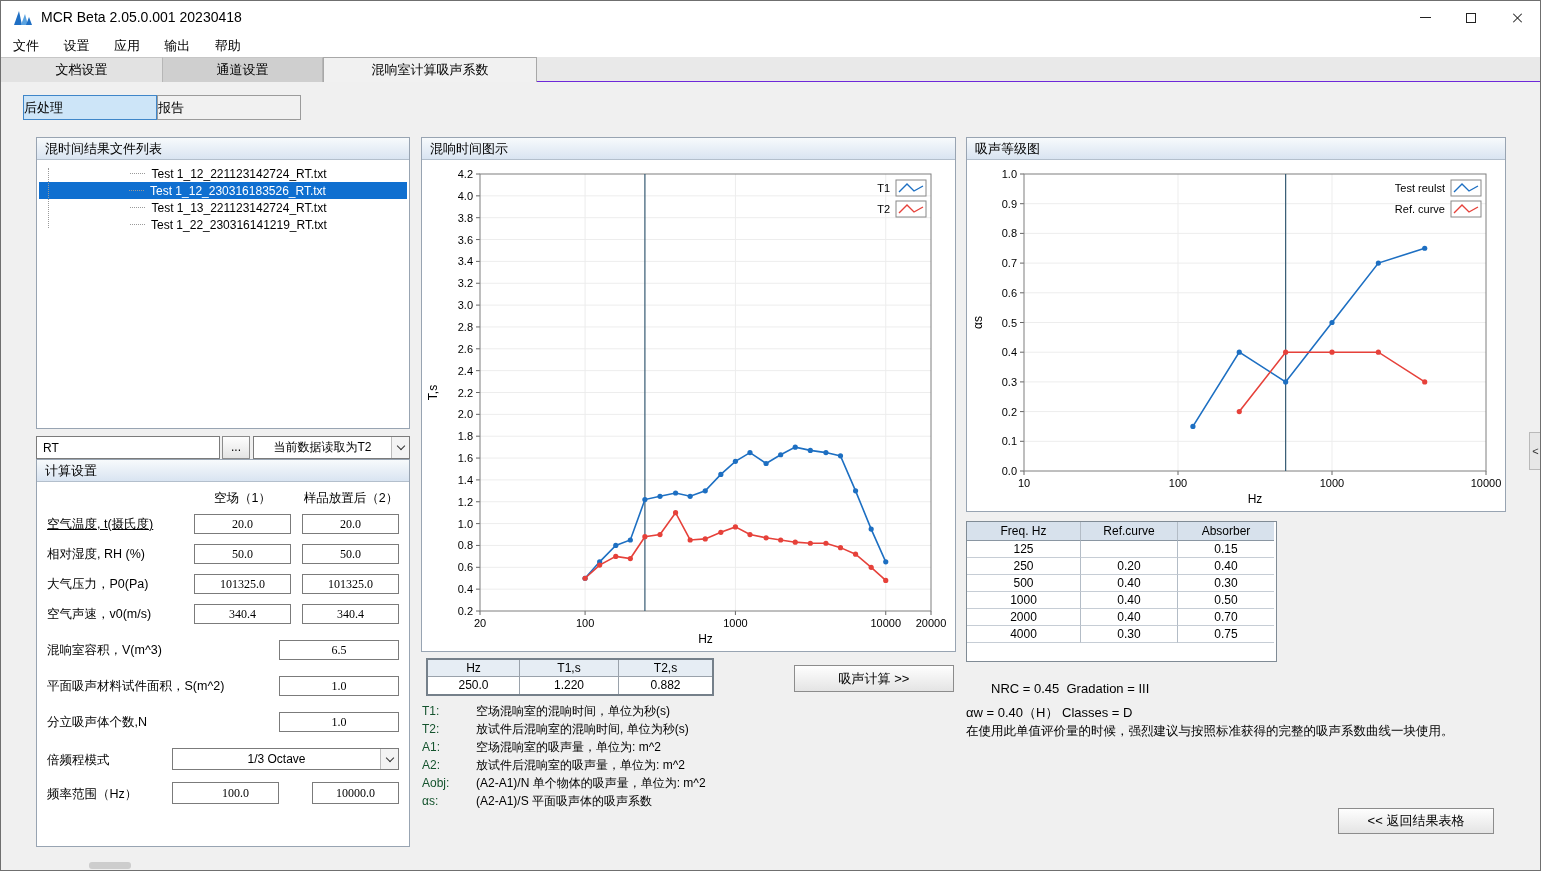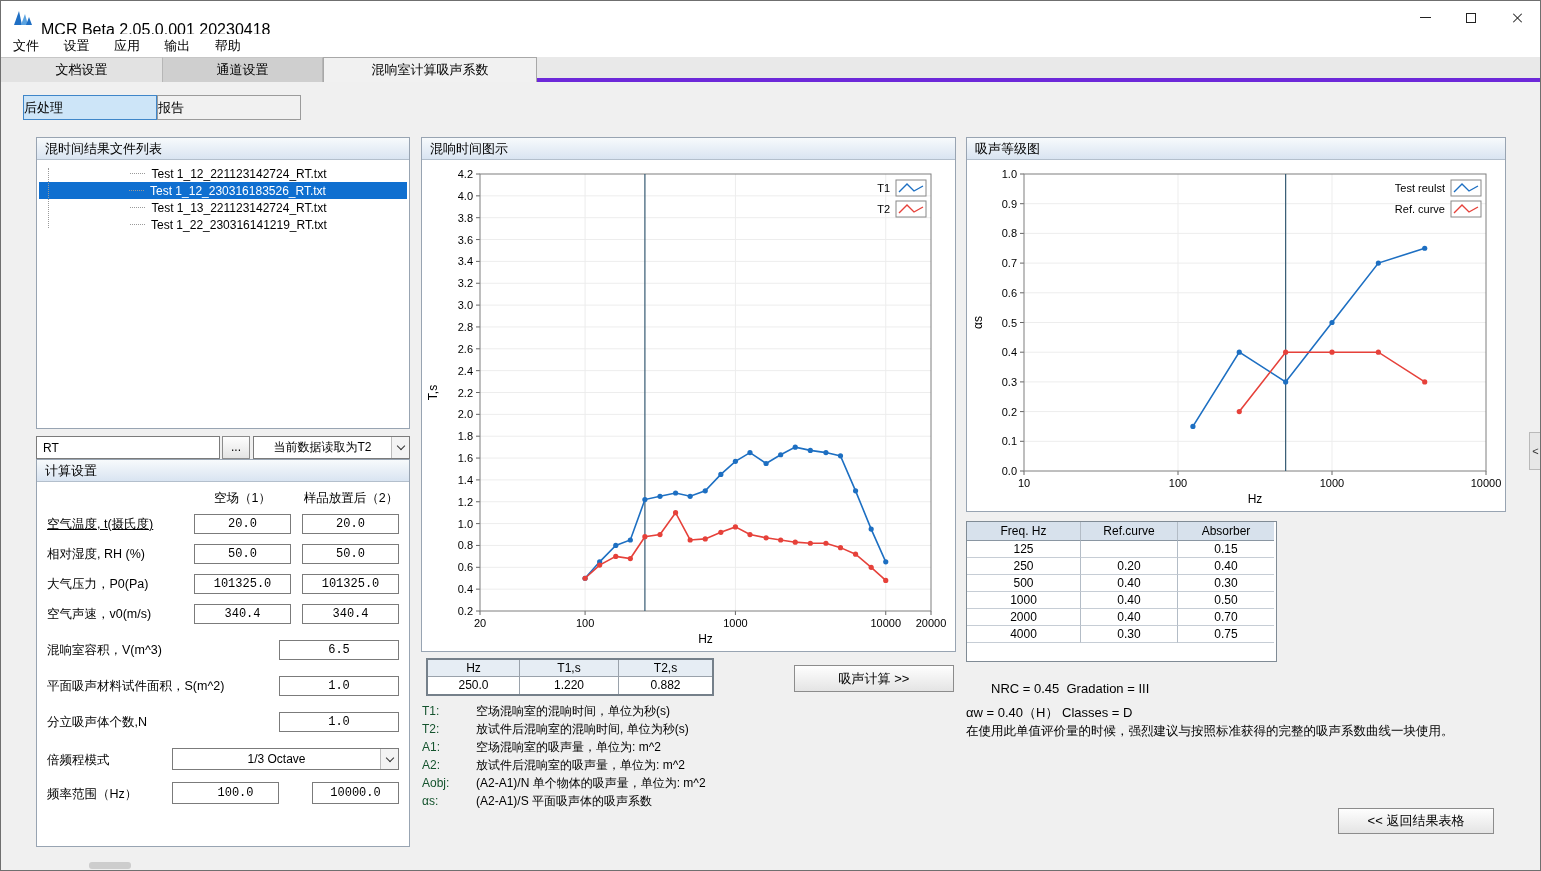--- a/index.html
+++ b/index.html
@@ -4,34 +4,34 @@
 <style>
   *{margin:0;padding:0;box-sizing:border-box;}
   html,body{background:#555;}
   #app{position:relative;width:1541px;height:871px;background:#f0f0f0;border:1px solid #6f6f6f;
        font-family:"Liberation Sans","DejaVu Sans",sans-serif;color:#000;overflow:hidden;}
   svg text{font-family:"Liberation Sans","DejaVu Sans",sans-serif;}
 
   
   .titlebar{position:absolute;left:0;top:0;width:100%;height:33px;background:#ffffff;}
   .app-icon{position:absolute;left:12px;top:7px;width:20px;height:20px;}
-  .title-text{position:absolute;left:40px;top:12px;line-height:33px;font-size:16px;}
+  .title-text{position:absolute;left:40px;top:0;line-height:33px;font-size:14px;}
   .win-controls{position:absolute;right:0;top:0;height:33px;display:flex;}
   .win-btn{width:46px;height:33px;display:flex;align-items:center;justify-content:center;cursor:default;}
   .ic-min{width:11px;height:1px;background:#222;}
   .ic-max{width:10px;height:10px;border:1px solid #222;}
   .ic-close{position:relative;width:12px;height:12px;}
   .ic-close::before,.ic-close::after{content:"";position:absolute;left:5.5px;top:0;width:1px;height:12px;background:#222;}
   .ic-close::before{transform:rotate(45deg);}
   .ic-close::after{transform:rotate(-45deg);}
 
   .menubar{position:absolute;left:0;top:33px;width:100%;height:23px;background:#ffffff;padding-left:2px;}
   .menu-item{display:inline-block;padding:0 10px;font-size:13px;line-height:23px;}
 
-  .tabstrip{position:absolute;left:0;top:56px;width:100%;height:25px;background:#e9e9e9;border-bottom:4px solid #6d28d9;display:flex;}
+  .tabstrip{position:absolute;left:0;top:56px;width:100%;height:25px;background:#e9e9e9;border-bottom:1px solid #6d28d9;display:flex;}
   .tab{height:25px;line-height:24px;text-align:center;font-size:13px;background:#dadada;border-right:1px solid #b6b6b6;border-top:1px solid #c6c6c6;}
   .tab.t0{width:162px;background:#e2e2e2;}
   .tab.t1{width:160px;background:#cfcfcf;}
   .tab.active{width:214px;background:#f1f1f1;border:1px solid #a8a8a8;border-bottom:none;}
 
   .content{position:absolute;left:0;top:81px;width:100%;height:790px;background:#f0f0f0;}
 
   
   .subtab{position:absolute;height:25px;line-height:23px;text-align:left;font-size:13px;}
   .subtab.sel{left:22px;top:13px;width:134px;background:#cde5f8;border:1px solid #3f86c9;}
@@ -65,21 +65,21 @@
   .combo{position:absolute;background:#fff;border:1px solid #7b7b7b;display:flex;align-items:stretch;}
   #data-combo{left:252px;top:354px;width:157px;height:23px;}
   .combo-text{flex:1;text-align:center;font-size:12px;line-height:21px;overflow:hidden;white-space:nowrap;}
   .combo-arrow{width:18px;background:#f3f3f3;border-left:1px solid #bcbcbc;display:flex;align-items:center;justify-content:center;}
   .chev{width:6px;height:6px;border-right:1.4px solid #333;border-bottom:1.4px solid #333;transform:rotate(45deg);margin-top:-3px;}
 
   
   .col-head{position:absolute;font-size:12.5px;text-align:center;line-height:16px;}
   .calc-label{position:absolute;left:10px;font-size:12.5px;line-height:20px;white-space:nowrap;}
   .calc-input{position:absolute;height:20px;border:1px solid #7b7b7b;background:#fff;font-size:12px;text-align:center;
-              font-family:Liberation Mono, monospace;}
+              font-family:Liberation Serif, serif;}
 
   
   .mini-table{position:absolute;left:425px;top:576px;border:2px solid #75808a;background:#fff;}
   .mt-row{display:flex;}
   .mt-cell{height:17px;line-height:16px;text-align:center;font-size:12px;border-right:1px solid #9aa2ab;}
   .mt-cell:last-child{border-right:none;}
   .mt-header .mt-cell{background:#e6edf4;border-bottom:1px solid #9aa2ab;}
   .mt-c0{width:92px;} .mt-c1{width:99px;} .mt-c2{width:93px;}
 
   

